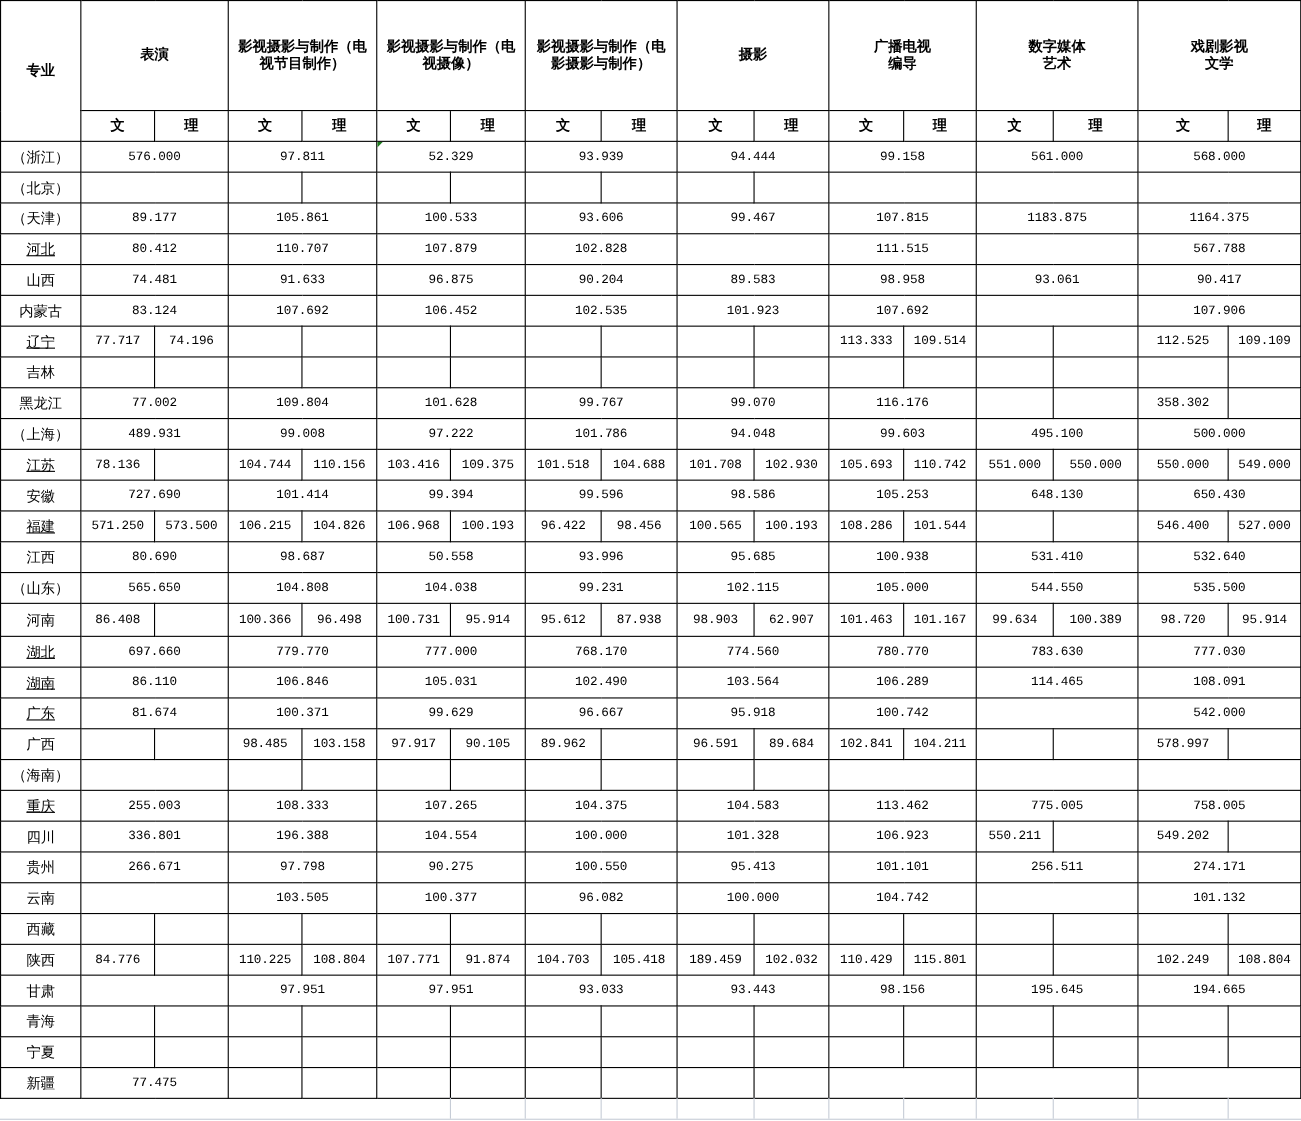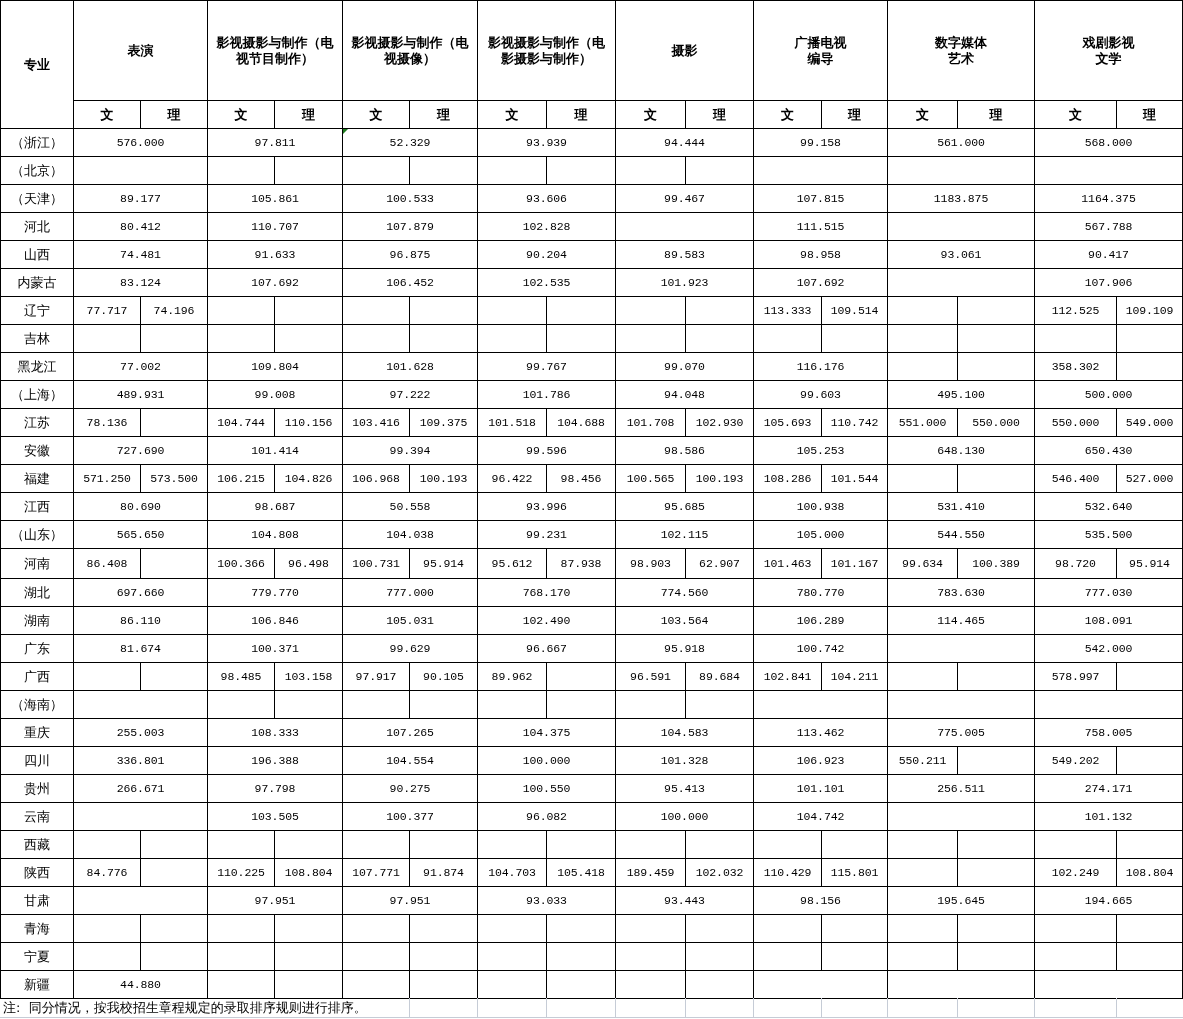--- a/index.html
+++ b/index.html
@@ -28,21 +28,21 @@
   tr.h1 { height: 100px; }
   tr.h2 { height: 28px; }
   tbody tr { height: 28px; }
   tbody tr.tall { height: 30px; }
 
   td.prov {
     font-family: "DejaVu Sans", sans-serif;
     font-size: 13px;
     margin-top: 35px;
   }
-  td.prov .link { cursor: pointer; }
+  td.prov .link { text-decoration: underline; cursor: pointer; }
   td.val {
     position: relative;
     font-family: "Liberation Mono", monospace;
     font-size: 11.5px;
     letter-spacing: -0.1px;
   }
   .flag {
     position: absolute; left: 0; top: 0;
     width: 0; height: 0;
     border-top: 5px solid #1e7b1e;
@@ -543,38 +543,37 @@
         <td class="val"><span></span></td>
         <td class="val"><span></span></td>
         <td class="val"><span></span></td>
         <td class="val"><span></span></td>
         <td class="val"><span></span></td>
         <td class="val"><span></span></td>
         <td class="val"><span></span></td>
       </tr>
       <tr>
         <td class="prov"><span>新疆</span></td>
-        <td class="val" colspan="2"><span>44.880</span></td>
+        <td class="val" colspan="2"><span>77.475</span></td>
         <td class="val"><span></span></td>
         <td class="val"><span></span></td>
         <td class="val"><span></span></td>
         <td class="val"><span></span></td>
         <td class="val"><span></span></td>
         <td class="val"><span></span></td>
         <td class="val"><span></span></td>
         <td class="val"><span></span></td>
         <td class="val" colspan="2"><span></span></td>
         <td class="val" colspan="2"><span></span></td>
         <td class="val" colspan="2"><span></span></td>
       </tr>
     </tbody>
 </table>
 
 <div id="note-row">
-  <span class="note-text">注:  同分情况，按我校招生章程规定的录取排序规则进行排序。</span>
   <i class="gl" style="left:409px"></i>
   <i class="gl" style="left:477px"></i>
   <i class="gl" style="left:546px"></i>
   <i class="gl" style="left:615px"></i>
   <i class="gl" style="left:685px"></i>
   <i class="gl" style="left:753px"></i>
   <i class="gl" style="left:821px"></i>
   <i class="gl" style="left:887px"></i>
   <i class="gl" style="left:957px"></i>
   <i class="gl" style="left:1034px"></i>

